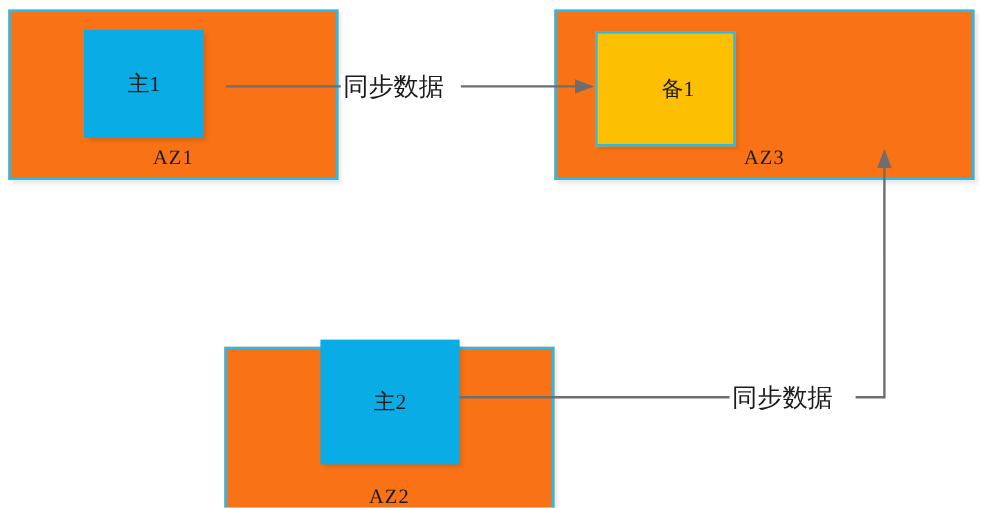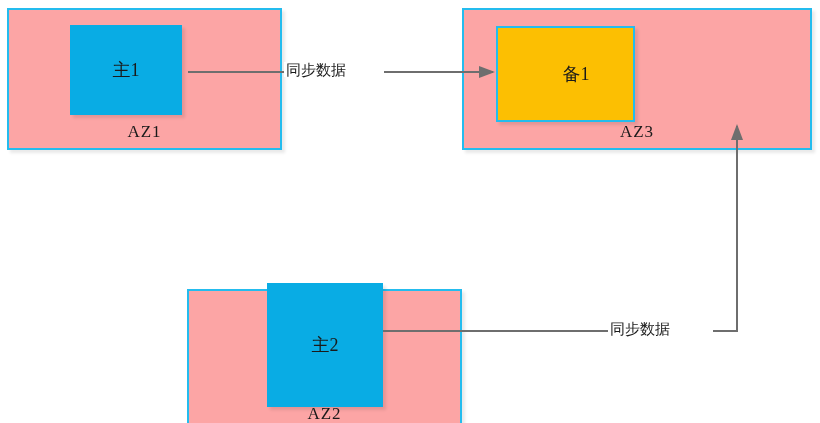--- a/index.html
+++ b/index.html
@@ -17,21 +17,21 @@
     position: relative;
     width: 820px;
     height: 423px;
     background: #ffffff;
   }
 
   
   .az-box {
     position: absolute;
     box-sizing: border-box;
-    background: #fca5a5;
+    background: #f97316;
     border: 2px solid #24BCEE;
     box-shadow: 3px 3px 3px rgba(0,0,0,0.09);
   }
   #az1-box { left: 7px;   top: 8px;   width: 275px; height: 142px; }
   #az3-box { left: 462px; top: 8px;   width: 350px; height: 142px; }
   #az2-box { left: 187px; top: 270px; width: 275px; height: 145px; margin-top: 19px; }
 
   .az-label {
     position: absolute;
     left: 0;
@@ -61,40 +61,40 @@
     white-space: nowrap;
   }
   .node-primary {
     background: #09ACE4;
     border: none;
   }
   .node-standby {
     background: #FCBF02;
     border: 2px solid #24BCEE;
   }
-  #node-zhu1 { left: 70px;  top: 25px;  width: 112px; height: 90px; }
-  #node-zhu2 { left: 267px; top: 283px; width: 116px; height: 124px; }
-  #node-bei1 { left: 496px; top: 26px;  width: 139px; height: 96px; padding-left: 21px; }
+  #node-zhu1 { left: 70px;  top: 25px;  width: 100px; height: 90px; }
+  #node-zhu2 { left: 267px; top: 283px; width: 116px; height: 104px; }
+  #node-bei1 { left: 496px; top: 26px;  width: 117px; height: 96px; padding-left: 21px; }
   #node-bei2 { left: 681px; top: 26px;  width: 112px; height: 96px; }
 
   
   #connectors {
     position: absolute;
     left: 0;
     top: 0;
     width: 820px;
     height: 423px;
     pointer-events: none;
   }
 
   
   .conn-label {
     position: absolute;
     font-family: "Liberation Sans", "DejaVu Sans", sans-serif;
-    font-size: 15px;
+    font-size: 21px;
     color: #1a1a1a;
     background: #ffffff;
     padding: 0 2px;
     white-space: nowrap;
     line-height: 1;
   }
   #conn-label-top    { left: 284px; top: 62px; }
   #conn-label-bottom { left: 608px; top: 321px; }
 </style>
 </head>

